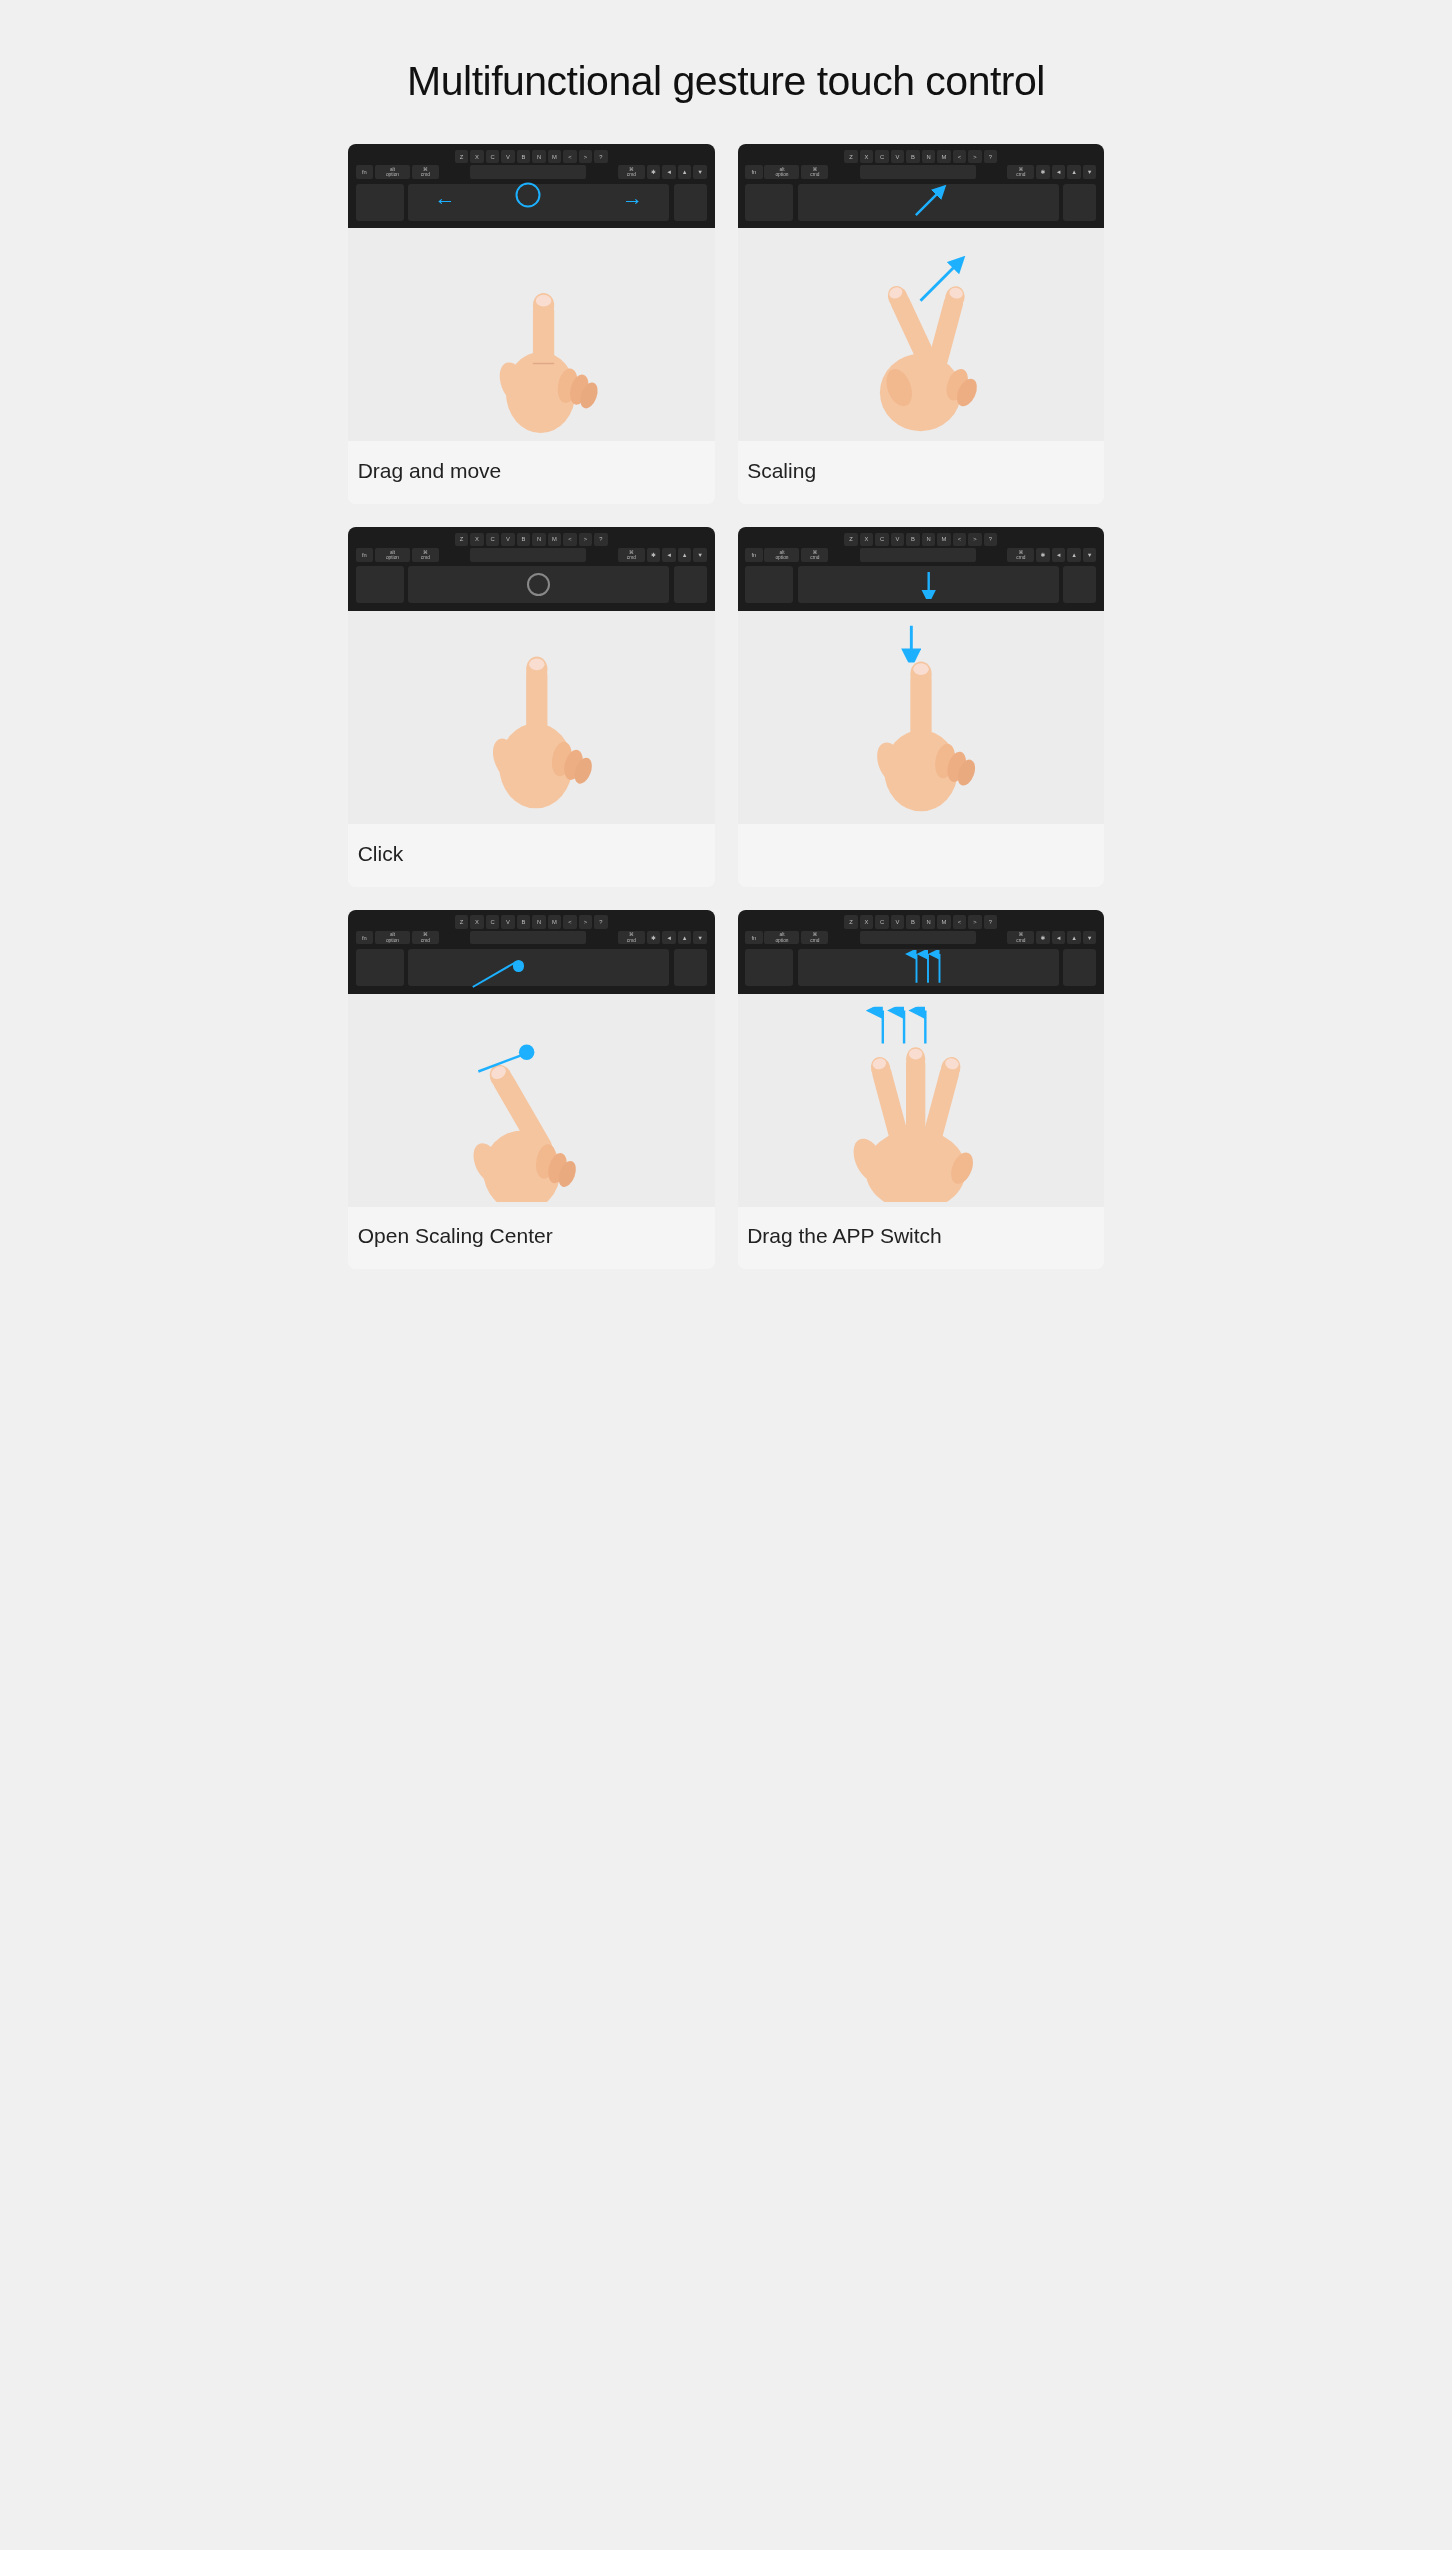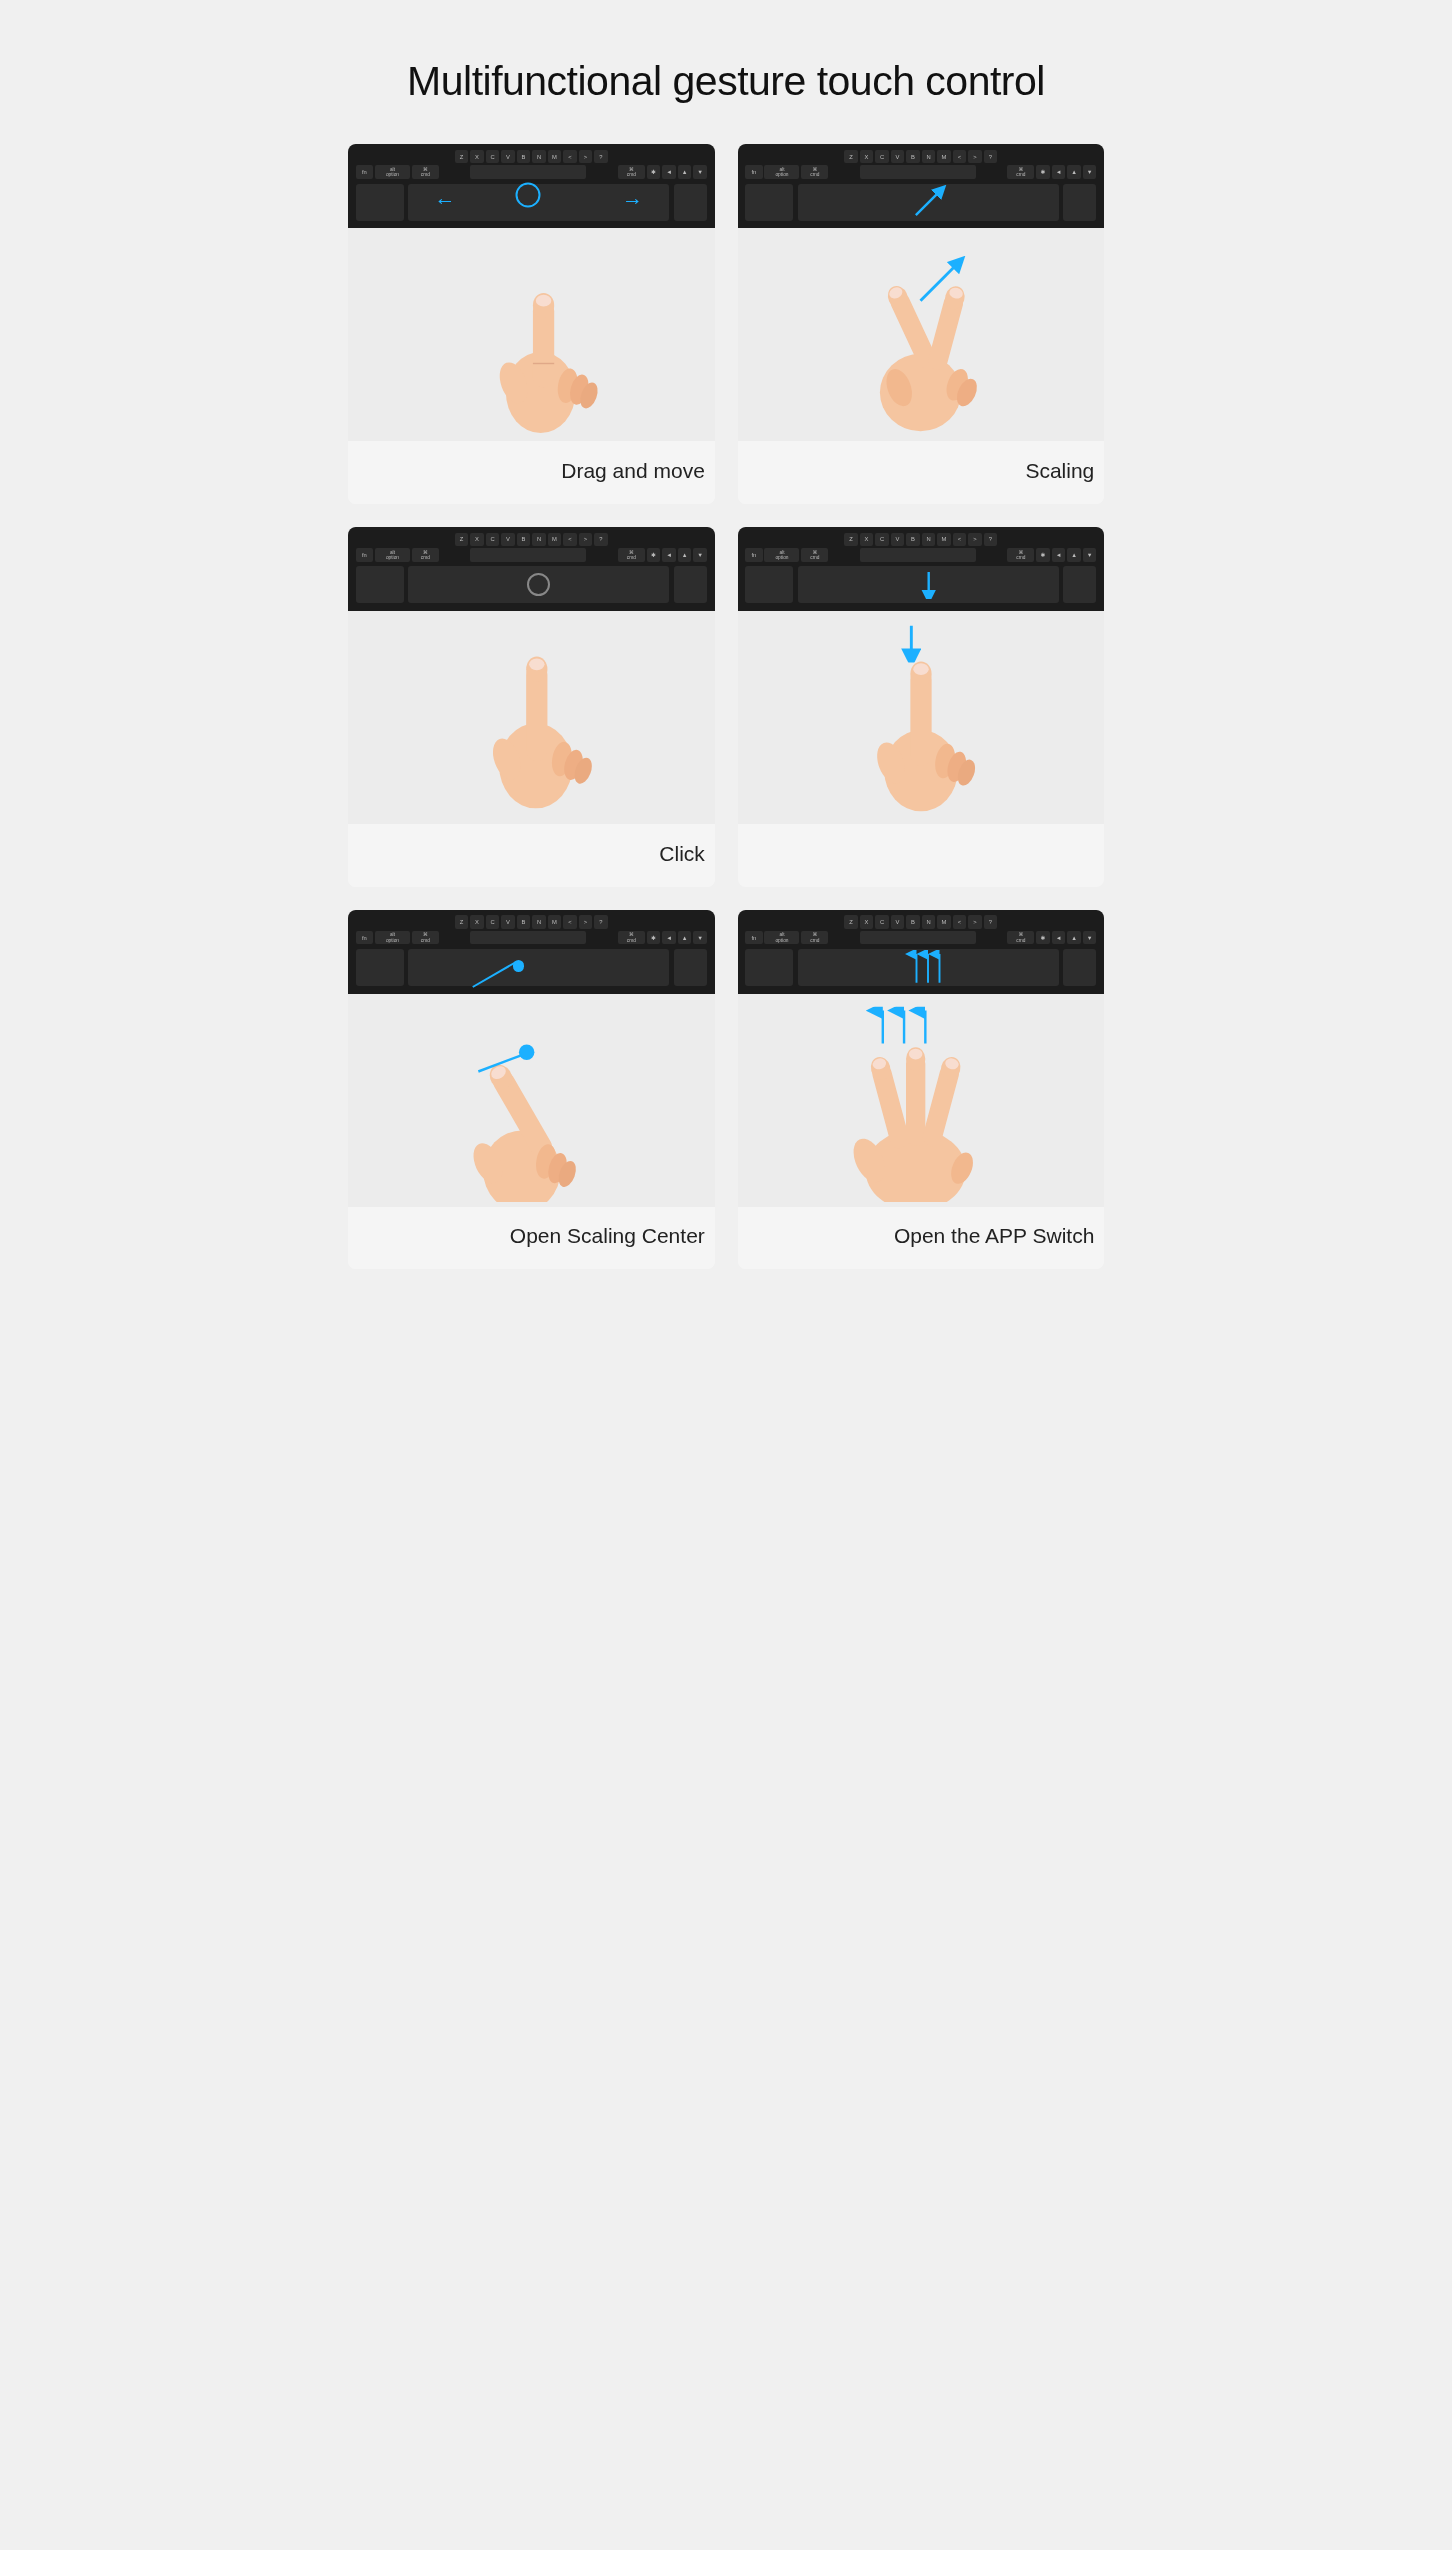--- a/index.html
+++ b/index.html
@@ -33,21 +33,21 @@
       border-radius: 7.7px;
       overflow: hidden;
       display: flex;
       flex-direction: column;
       align-items: center;
     }
     .gesture-label {
       font-size: 21px;
       color: #222;
       padding: 17.4px 9.7px 21px 9.7px;
-      text-align: right;
+      text-align: left;
       background: #f5f5f5;
       width: 100%;
     }
 
     
     .hand-svg-container {
       width: 100%;
       height: 213px;
       display: flex;
       align-items: center;
@@ -567,17 +567,17 @@
             <marker id="ahu2" markerWidth="7" markerHeight="7" refX="3.5" refY="7" orient="auto">
               <path d="M0,7 L3.5,0 L7,7 Z" fill="#1cb0ff"></path>
             </marker>
           </defs>
           <line x1="18" y1="38" x2="18" y2="4" stroke="#1cb0ff" stroke-width="2.5" marker-end="url(#ahu2)"></line>
           <line x1="40" y1="38" x2="40" y2="4" stroke="#1cb0ff" stroke-width="2.5" marker-end="url(#ahu2)"></line>
           <line x1="62" y1="38" x2="62" y2="4" stroke="#1cb0ff" stroke-width="2.5" marker-end="url(#ahu2)"></line>
         </svg>
       </svg>
     </div>
-    <div class="gesture-label">Open the APP Switch</div>
+    <div class="gesture-label">Drag the APP Switch</div>
   </div>
 
 </div>
 
 
 </body></html>

